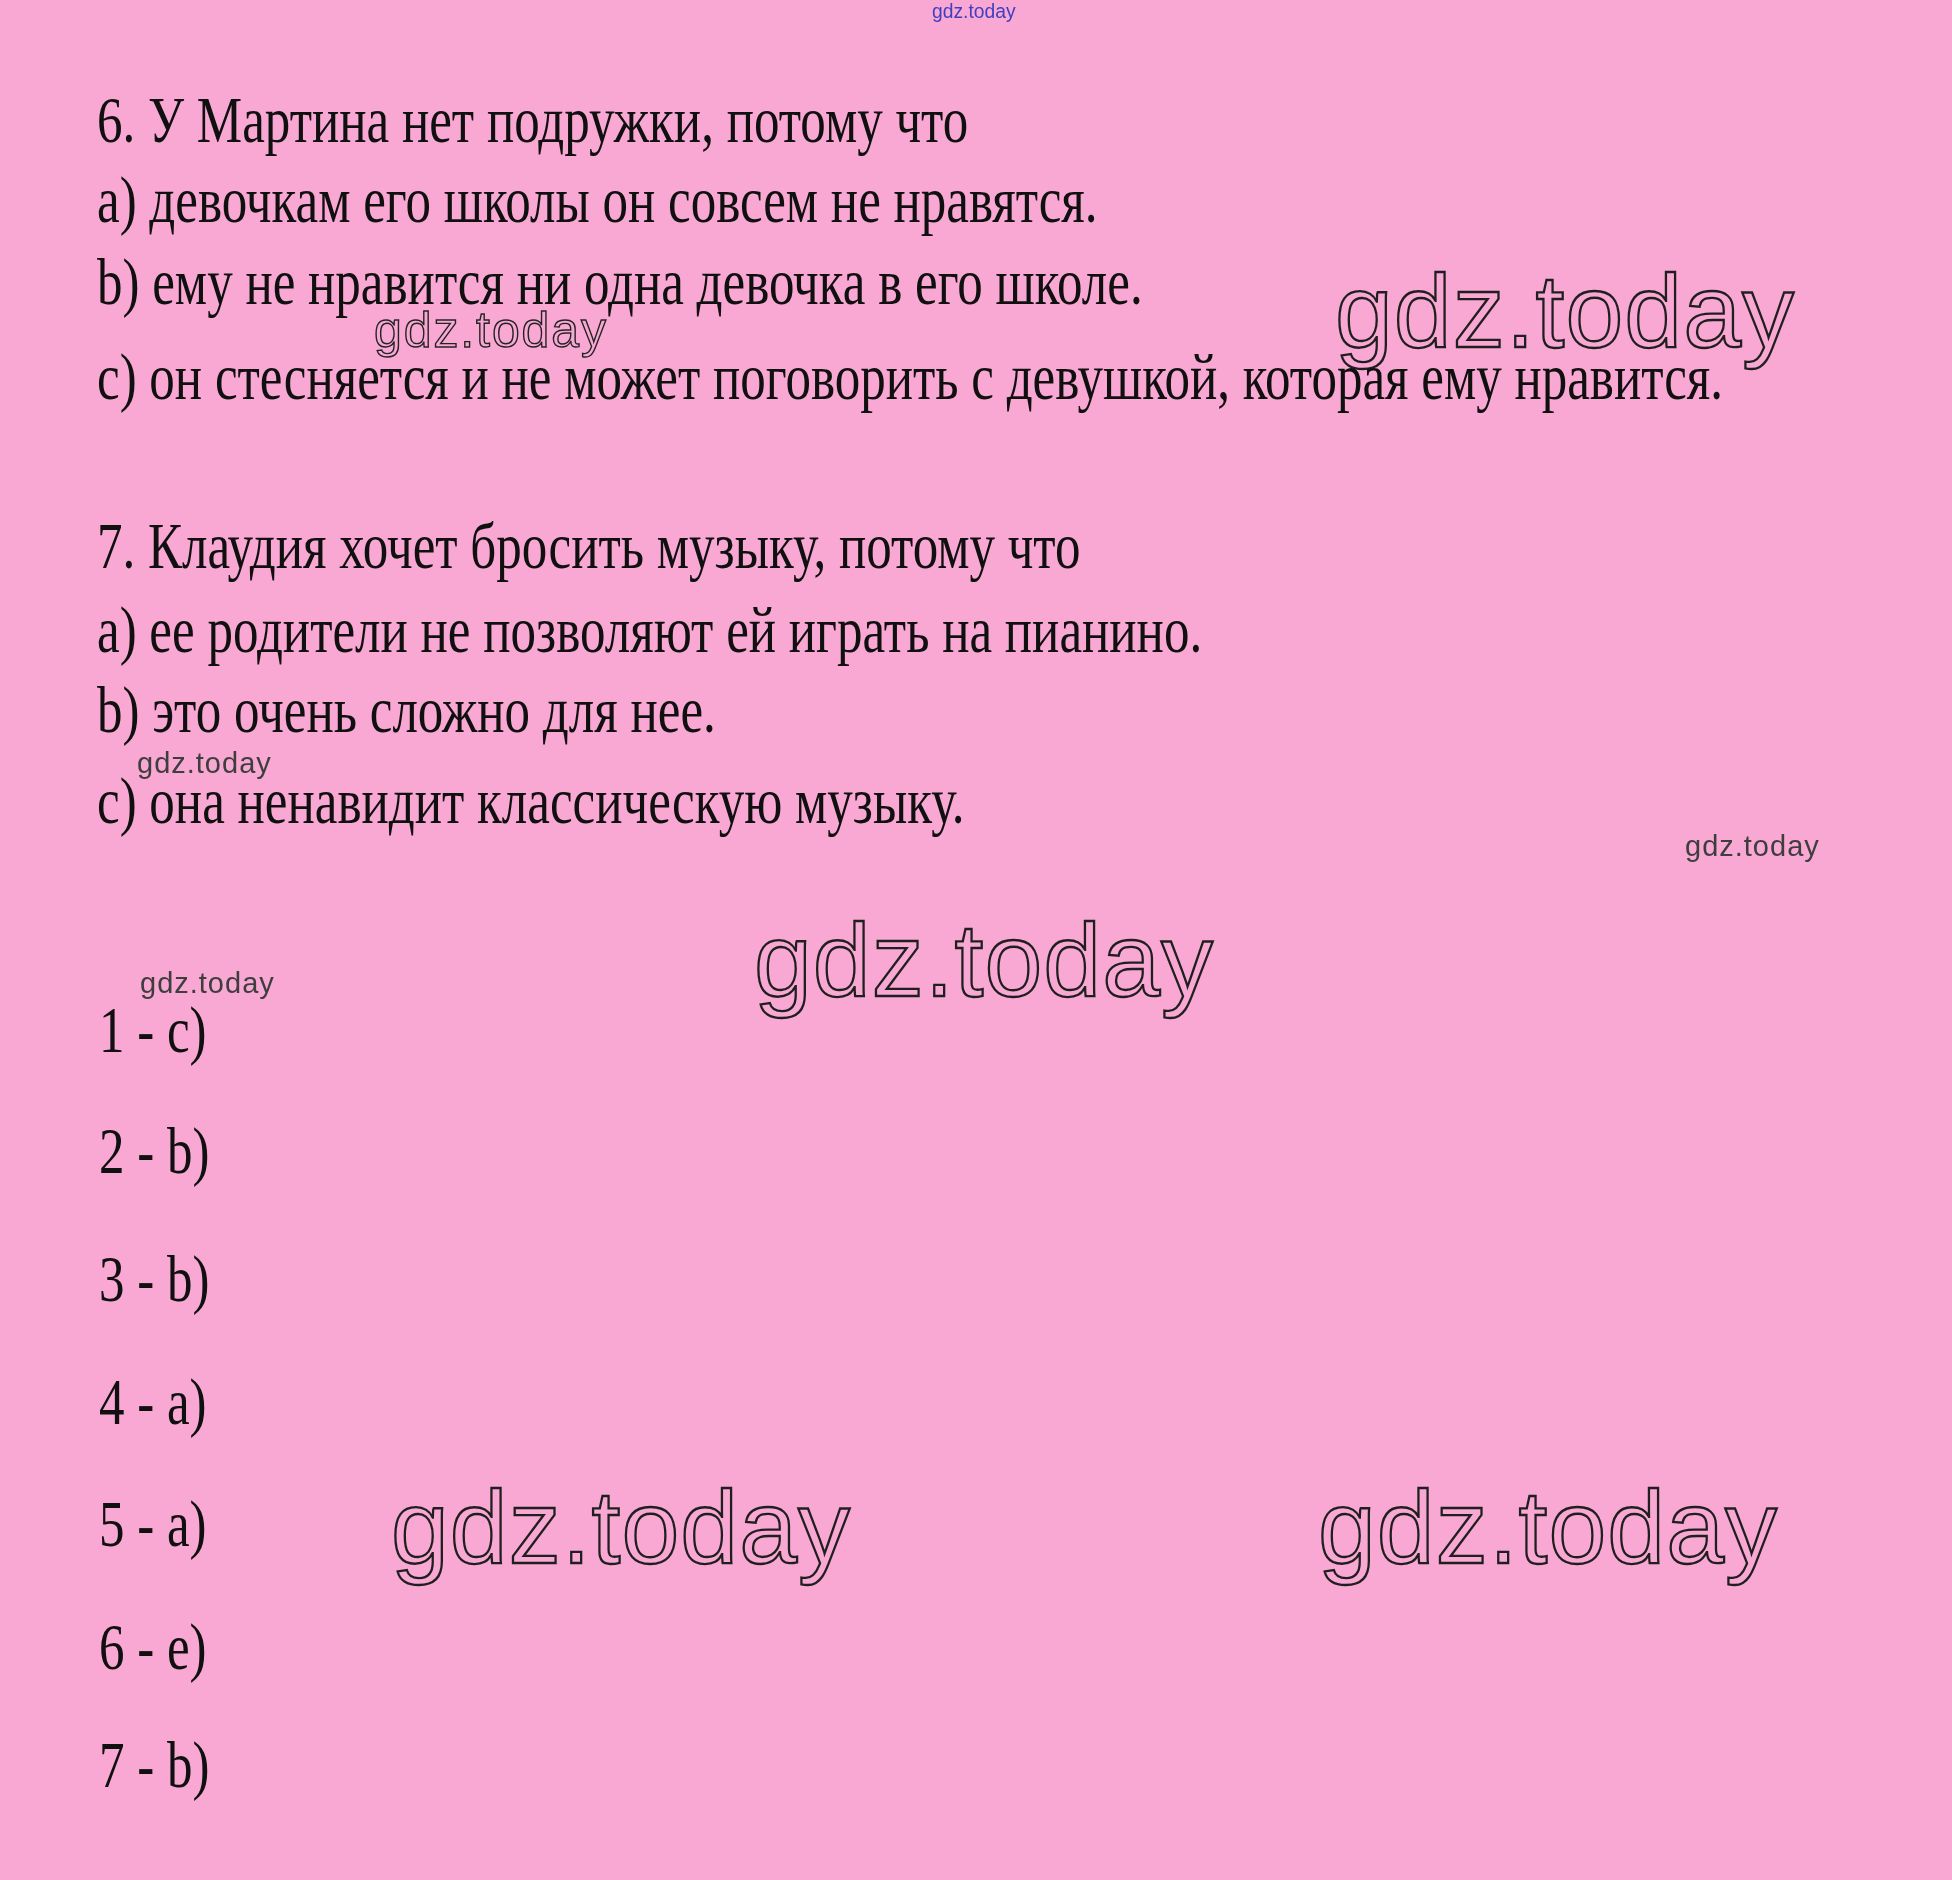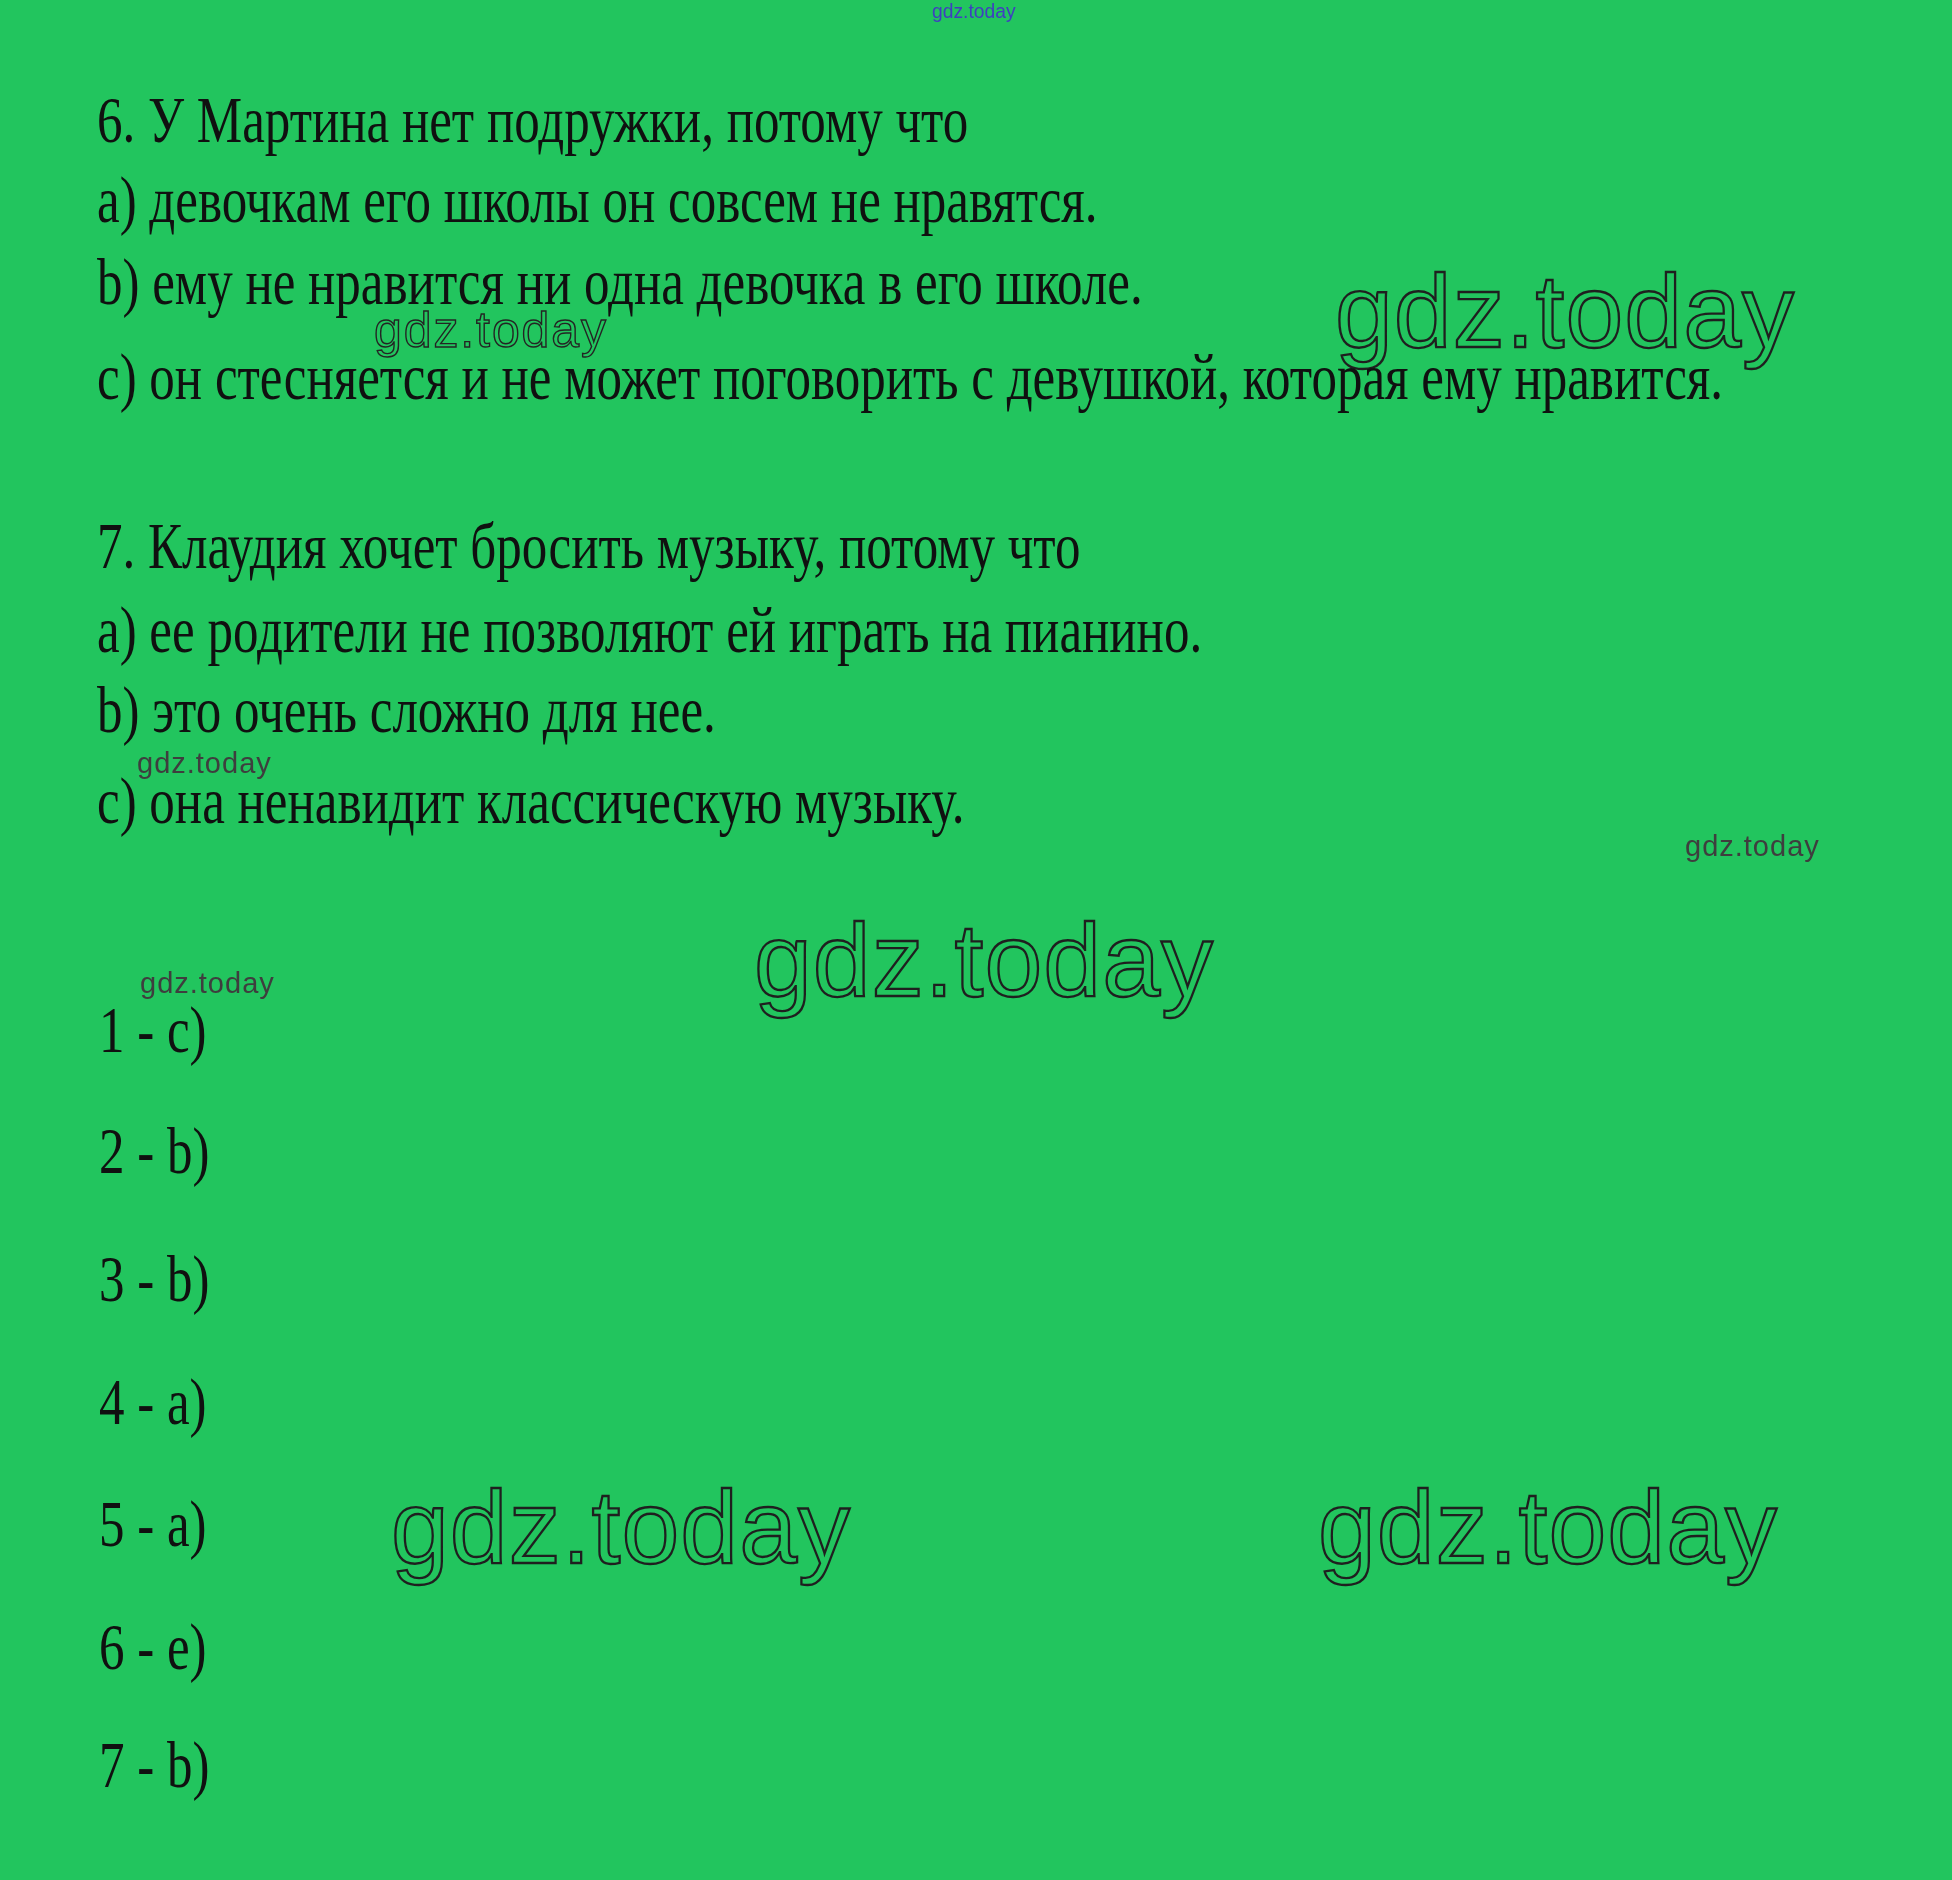--- a/index.html
+++ b/index.html
@@ -1,16 +1,16 @@
 <!DOCTYPE html>
 <html><head>
 <meta charset="utf-8">
 <style>
   html,body{margin:0;padding:0;background:#ffffff;}
-  #page{position:relative;width:1952px;height:1881px;background:#22c55e;overflow:hidden;
+  #page{position:relative;width:1952px;height:1881px;background:#f9a8d4;overflow:hidden;
         font-family:"Liberation Serif", serif;}
 
   
   .line{position:absolute;font-family:"Liberation Serif", serif;font-size:51px;line-height:1;
         white-space:nowrap;color:#101010;transform:scaleY(1.3);transform-origin:0 0;}
 
   .q6t{left:97px;top:87px}
   .q6a{left:97px;top:167px}
   .q6b{left:97px;top:249px}
   .q6c{left:97px;top:344px}

